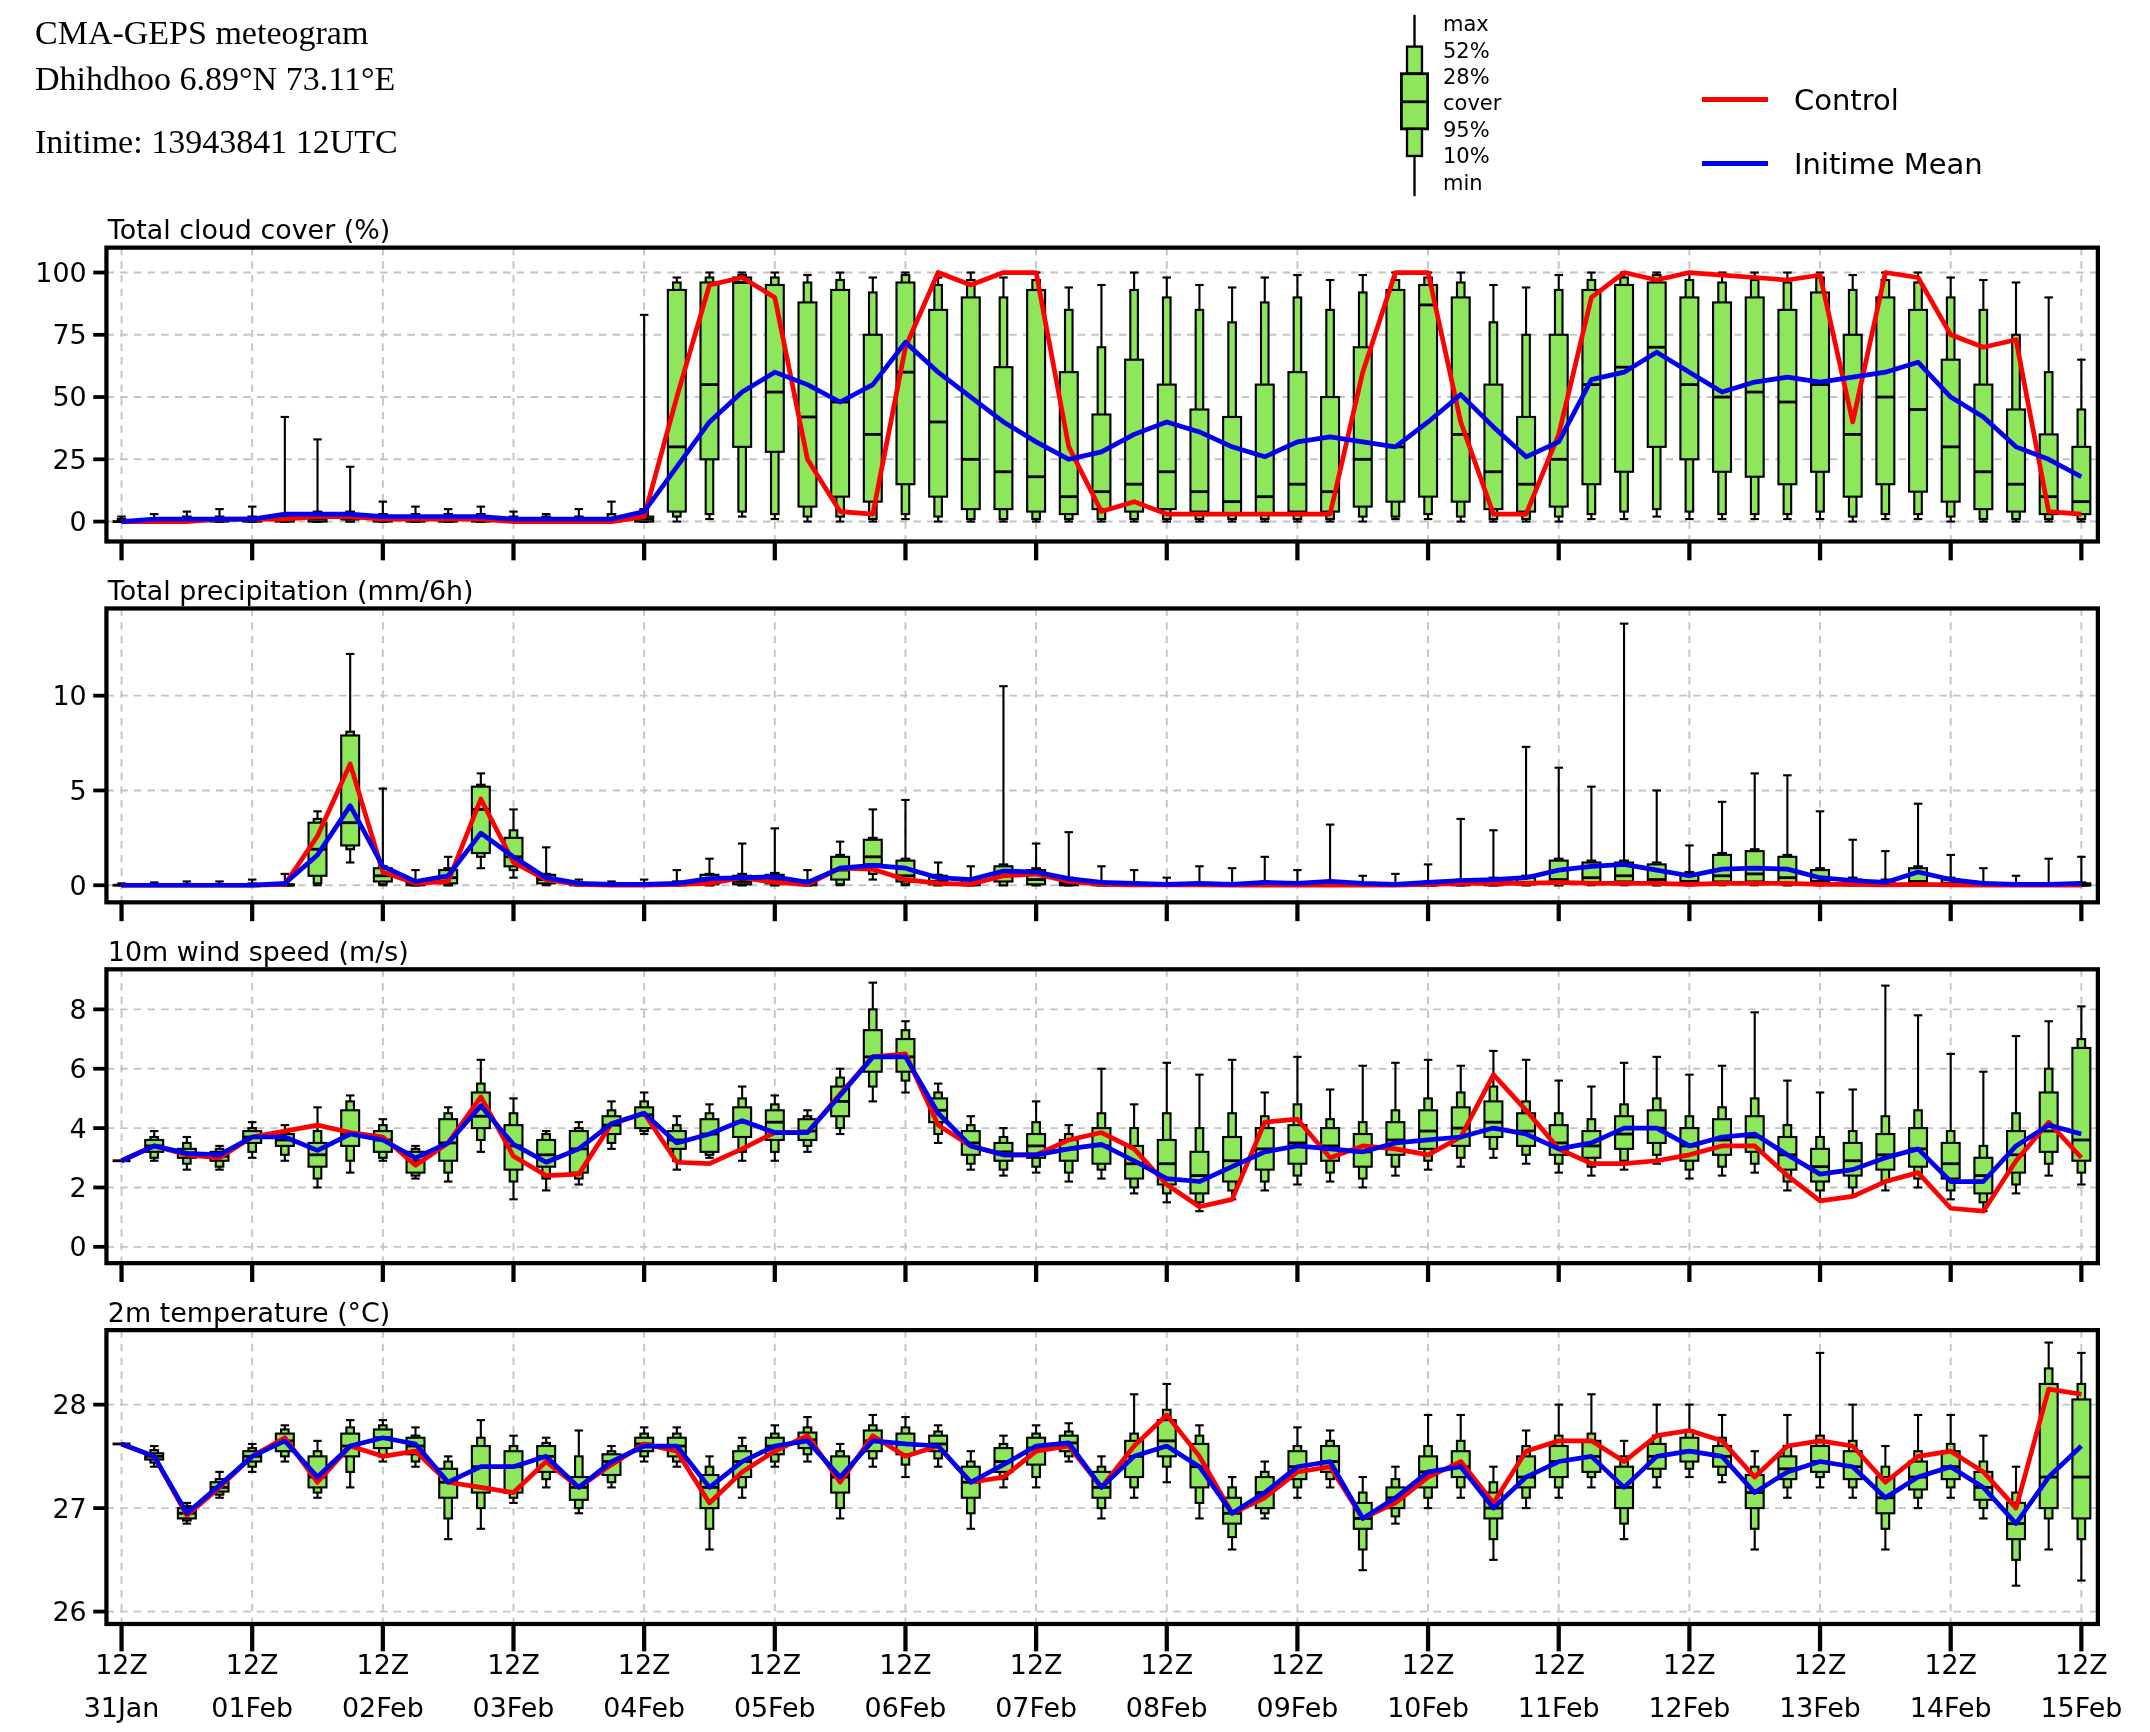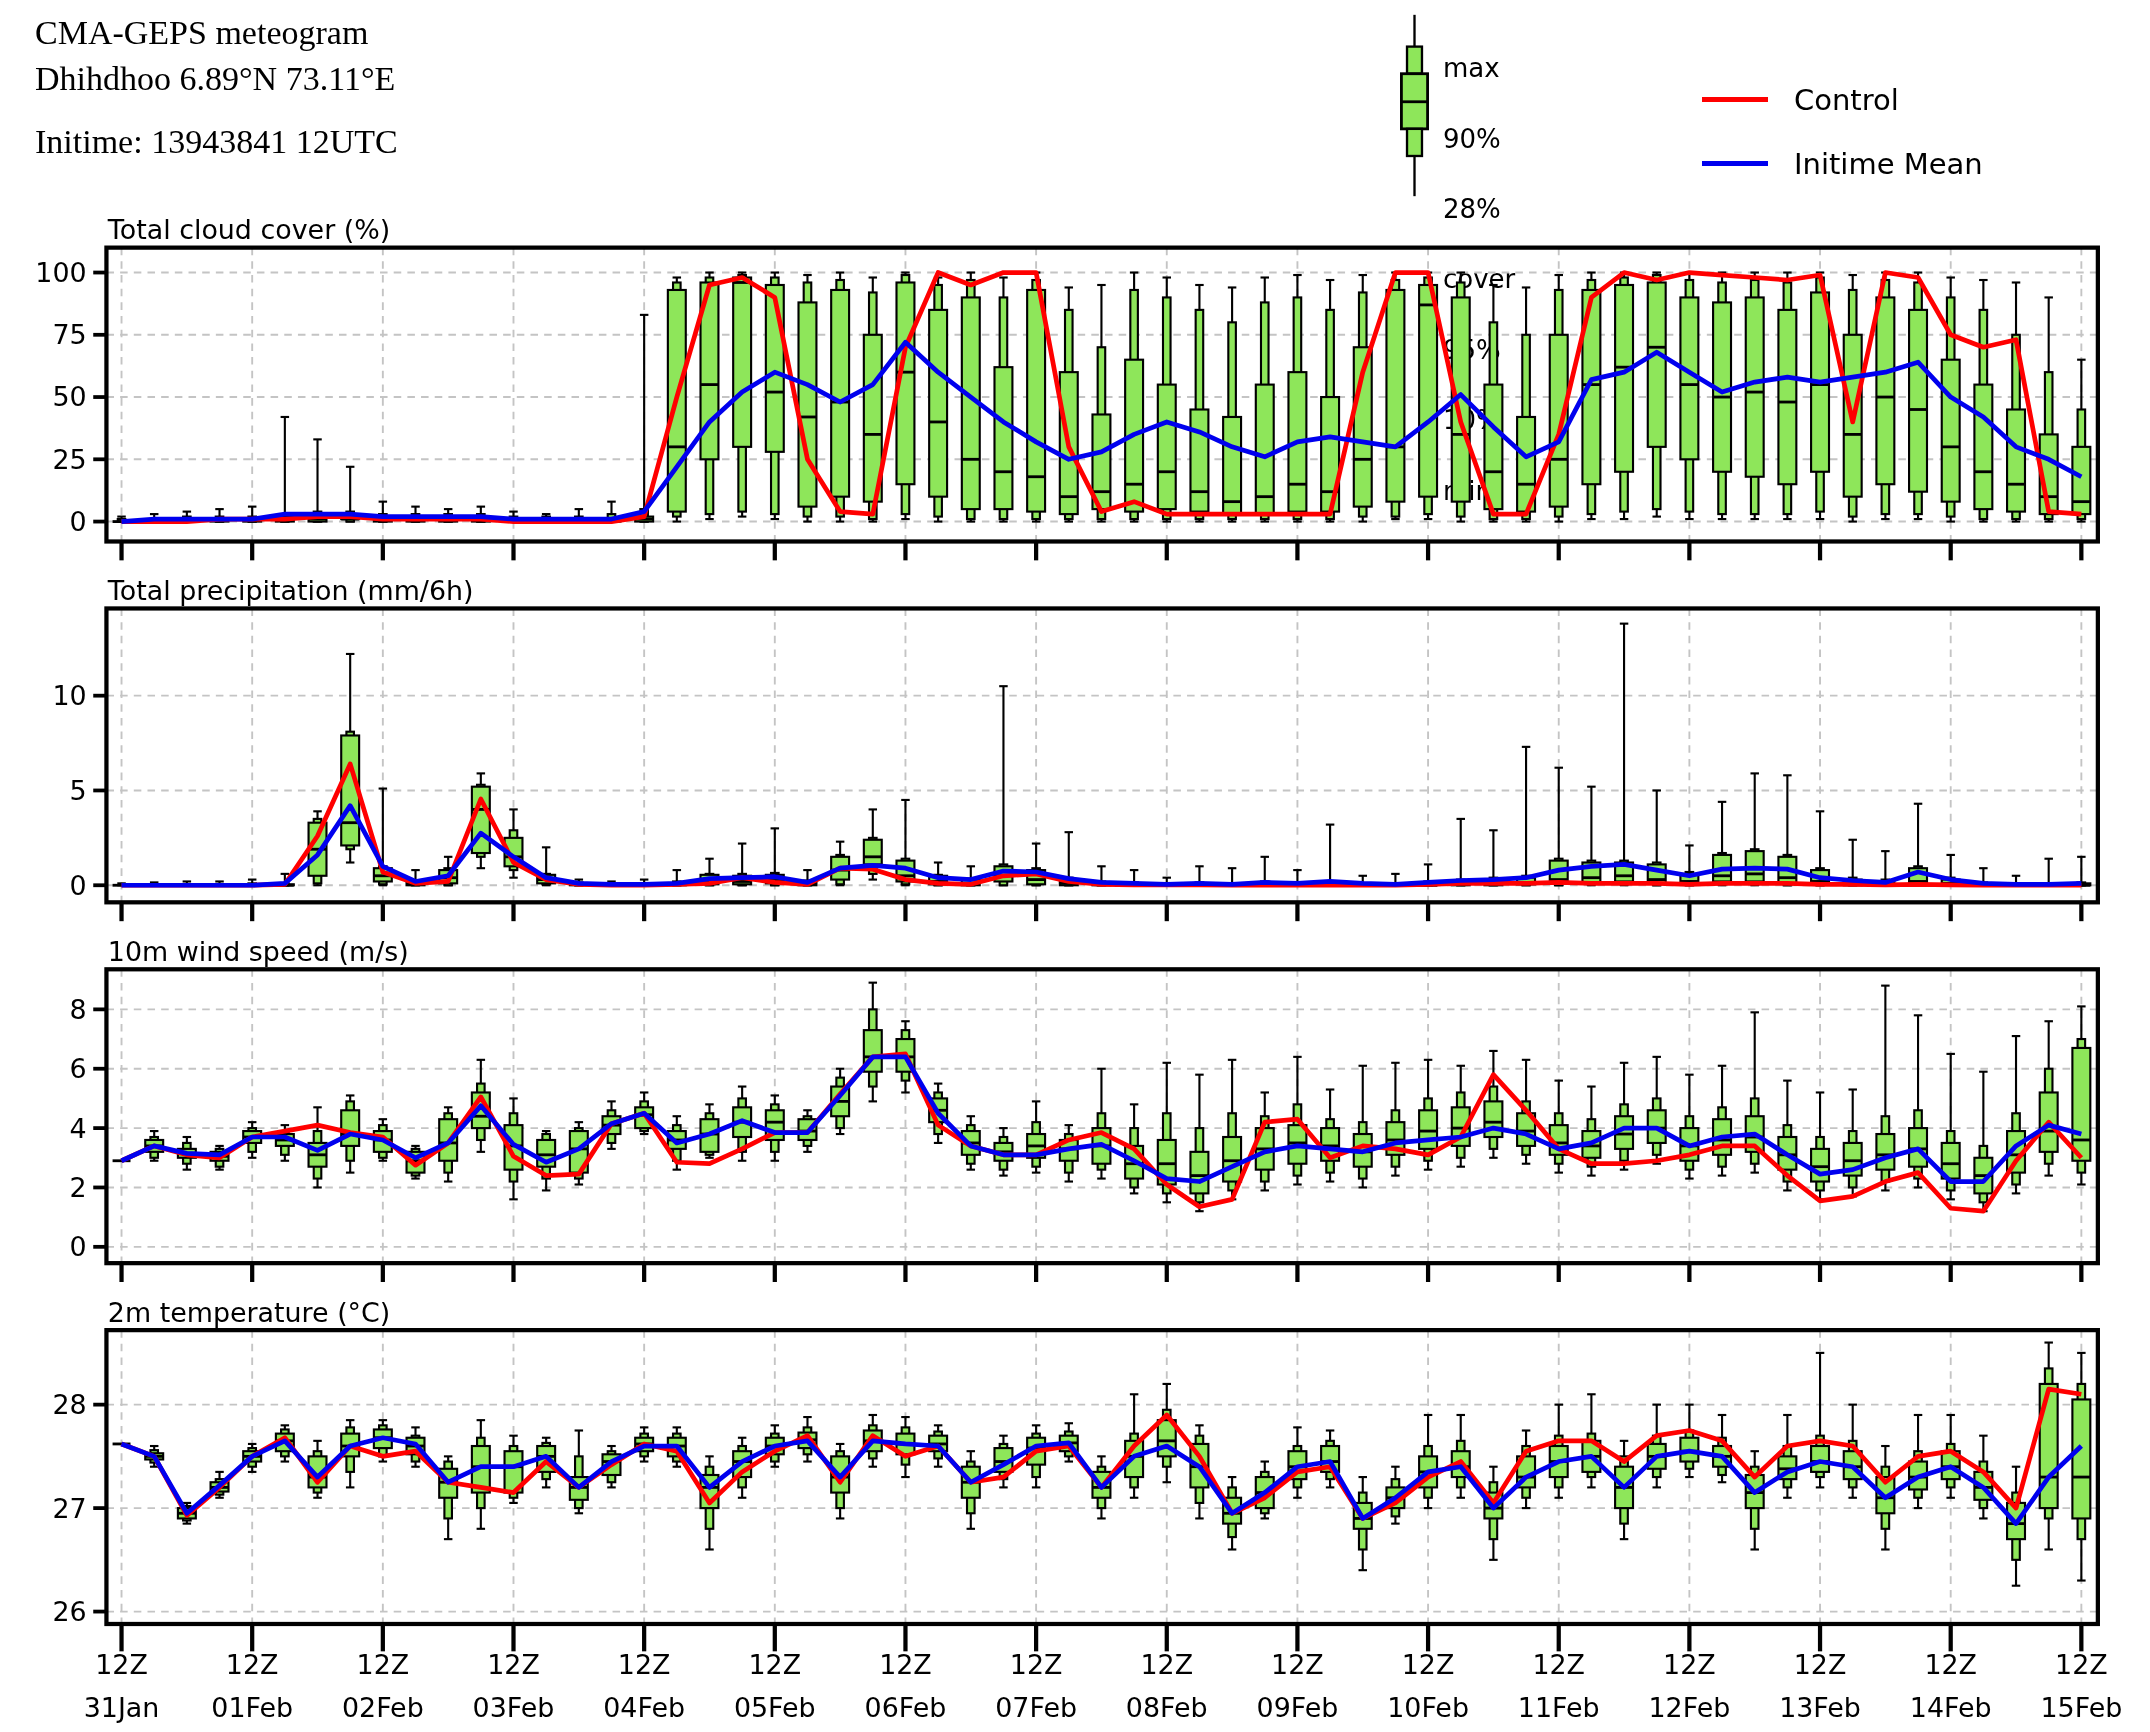--- a/index.html
+++ b/index.html
@@ -1,21 +1,21 @@
 <!DOCTYPE html>
 <html style="font-size:7.5px"><head>
 <meta charset="utf-8">
 <style>
   html,body{margin:0;padding:0;background:#ffffff;}
   body{width:2151px;height:1732px;position:relative;font-family:"DejaVu Sans",sans-serif;color:#000;}
   .hdr{position:absolute;left:35px;font-size:34px;line-height:1.1;white-space:nowrap;font-family:Liberation Serif, serif;}
   #t1{top:14px;} #t2{top:60px;} #t3{top:123px;}
   .leg-glyph{position:absolute;left:1393px;top:13.2px;}
   .leg-labels{position:absolute;left:1443px;top:11.3px;}
-  .leg-labels div{height:26.4px;font-size:26px;line-height:26.4px;margin-top:44px;}
+  .leg-labels div{height:26.4px;font-size:21px;line-height:26.4px;}
   .series-leg{position:absolute;left:1702px;top:83px;}
   .srow{display:flex;align-items:center;height:33px;margin-bottom:31px;}
   .sline{width:66px;height:4.7px;margin-right:26px;}
   .sname{font-size:29px;white-space:nowrap;}
   #chart{position:absolute;left:0;top:0;}
 </style>
 </head>
 <body>
 
 <div class="hdr" id="t1">CMA-GEPS meteogram</div>
@@ -27,21 +27,21 @@
     <line x1="46" y1="2" x2="46" y2="70" stroke="#000" stroke-width="5"></line>
     <rect x="30" y="70" width="32" height="58" fill="#8ee65a" stroke="#000" stroke-width="5"></rect>
     <rect x="18" y="128" width="56" height="118" fill="#8ee65a" stroke="#000" stroke-width="6"></rect>
     <line x1="18" y1="188" x2="74" y2="188" stroke="#000" stroke-width="6"></line>
     <rect x="30" y="246" width="32" height="58" fill="#8ee65a" stroke="#000" stroke-width="5"></rect>
     <line x1="46" y1="304" x2="46" y2="390" stroke="#000" stroke-width="5"></line>
   </svg>
 </div>
 <div class="leg-labels">
   <div>max</div>
-  <div>90%</div>
+  <div>52%</div>
   <div>28%</div>
   <div>cover</div>
   <div>95%</div>
   <div>10%</div>
   <div>min</div>
 </div>
 
 <div class="series-leg">
   <div class="srow">
     <span class="sline" id="ctl-line" style="background: rgb(255, 0, 0);"></span>

